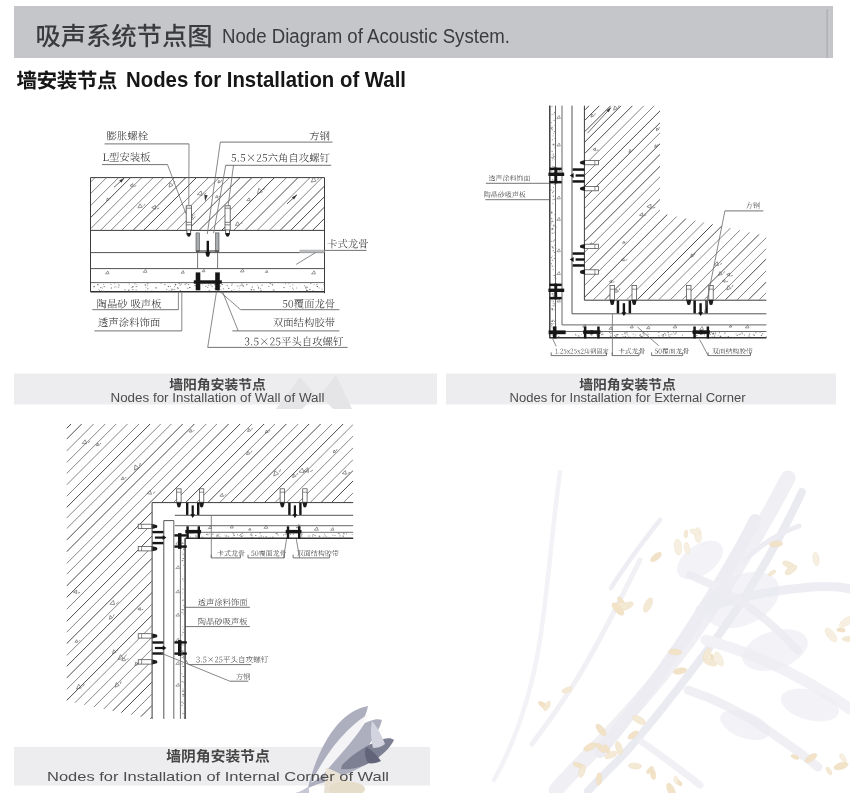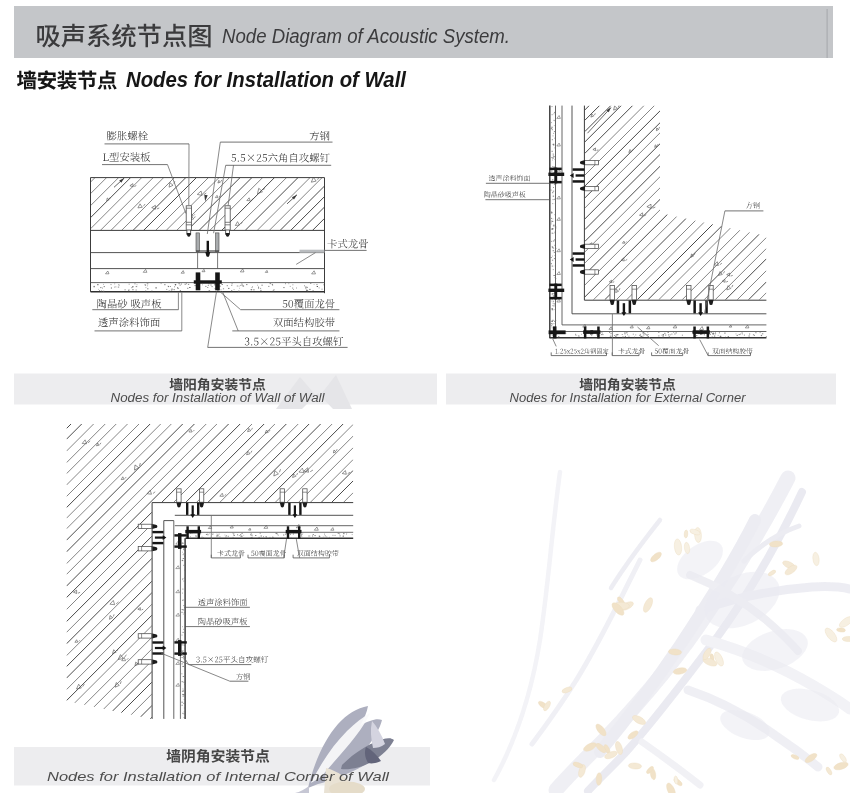--- a/index.html
+++ b/index.html
@@ -1,14 +1,14 @@
 <!DOCTYPE html>
 <html><head><meta charset="utf-8"><style>
 html,body{margin:0;padding:0;background:#fff;}
-#pg{position:relative;width:850px;height:793px;overflow:hidden;font-family:"Liberation Sans",sans-serif;font-style:italic;}
+#pg{position:relative;width:850px;height:793px;overflow:hidden;font-family:"Liberation Sans",sans-serif;}
 </style></head><body>
 <div id="pg">
 <svg width="850" height="793" viewBox="0 0 850 793">
 <rect x="0" y="0" width="850" height="793" fill="#ffffff"></rect>
       <rect x="14" y="6" width="819" height="52" fill="#c4c6c9"></rect>
       <rect x="826.5" y="9" width="1.2" height="49" fill="#aaacb0"></rect>
       <path d="M44.8 25.4V27.6H47.5C47.2 35.9 46.1 42.2 42.1 46C42.7 46.3 43.7 47 44.1 47.4C46.5 44.8 47.9 41.4 48.7 37.2C49.6 39.1 50.7 40.8 51.9 42.3C50.6 43.7 49.1 44.8 47.4 45.6C47.9 45.9 48.7 46.8 49.1 47.4C50.7 46.5 52.2 45.4 53.5 44C55 45.4 56.6 46.5 58.5 47.2C58.8 46.7 59.6 45.8 60.1 45.3C58.2 44.6 56.5 43.5 55 42.2C56.9 39.7 58.3 36.5 59.1 32.7L57.6 32.1L57.2 32.2H54.8C55.4 30.1 56 27.6 56.5 25.4ZM49.7 27.6H53.7C53.2 30 52.5 32.5 51.9 34.3H56.3C55.7 36.7 54.7 38.8 53.4 40.6C51.6 38.4 50.2 35.8 49.3 33C49.5 31.3 49.6 29.5 49.7 27.6ZM37.3 26.1V43H39.4V40.6H44V26.1ZM39.4 28.4H41.9V38.4H39.4Z M72.2 23.8V25.9H62.5V27.9H72.2V30H64V32H83.3V30H74.6V27.9H84.4V25.9H74.6V23.8ZM64.5 33.8V37C64.5 39.6 64.2 43.2 61.4 45.8C61.9 46.1 62.9 47 63.3 47.5C65.1 45.7 66.1 43.4 66.5 41.2H80.4V42.5H82.8V33.8ZM80.4 39.1H74.6V35.7H80.4ZM66.8 39.1C66.9 38.4 66.9 37.7 66.9 37.1V35.7H72.2V39.1Z M92.9 39.6C91.6 41.4 89.5 43.2 87.5 44.3C88.1 44.7 89.1 45.5 89.6 45.9C91.5 44.6 93.8 42.5 95.3 40.5ZM102 40.7C104.1 42.3 106.6 44.5 107.8 45.9L109.9 44.5C108.6 43.1 106 40.9 103.9 39.5ZM102.6 34C103.2 34.5 103.8 35.2 104.4 35.8L94.8 36.4C98.4 34.7 102 32.5 105.4 29.9L103.7 28.3C102.5 29.3 101.2 30.3 99.8 31.2L94.1 31.5C95.8 30.3 97.5 28.8 99 27.3C102.3 27 105.4 26.5 107.9 25.9L106.2 23.9C102.1 24.9 94.8 25.6 88.6 25.9C88.9 26.4 89.2 27.4 89.2 28C91.3 27.9 93.5 27.8 95.7 27.6C94.1 29.1 92.5 30.3 91.9 30.8C91.2 31.3 90.6 31.7 90 31.7C90.3 32.3 90.6 33.4 90.7 33.8C91.3 33.6 92.1 33.5 96.7 33.2C94.8 34.4 93.1 35.3 92.3 35.7C90.7 36.4 89.6 36.9 88.7 37C89 37.7 89.3 38.7 89.4 39.2C90.2 38.9 91.3 38.7 97.7 38.2V44.4C97.7 44.7 97.6 44.8 97.2 44.8C96.8 44.8 95.3 44.8 93.9 44.8C94.2 45.4 94.7 46.4 94.8 47.1C96.7 47.1 98 47.1 98.9 46.7C99.9 46.4 100.1 45.7 100.1 44.5V38.1L106 37.6C106.7 38.4 107.3 39.2 107.7 39.9L109.6 38.7C108.5 37.2 106.4 34.8 104.5 33.1Z M128.9 36.4V44C128.9 46.2 129.3 46.9 131.3 46.9C131.7 46.9 133 46.9 133.4 46.9C135.1 46.9 135.6 45.8 135.8 42.1C135.2 42 134.2 41.6 133.8 41.2C133.7 44.3 133.6 44.8 133.1 44.8C132.9 44.8 132 44.8 131.8 44.8C131.3 44.8 131.2 44.7 131.2 44V36.4ZM124.1 36.4C123.9 41.1 123.5 43.8 119.4 45.4C120 45.8 120.6 46.7 120.9 47.4C125.5 45.4 126.3 41.9 126.5 36.4ZM112.4 43.7 112.9 46.1C115.3 45.2 118.3 44.2 121.2 43.1L120.7 41.1C117.6 42.1 114.5 43.1 112.4 43.7ZM126.3 24.3C126.7 25.3 127.2 26.5 127.5 27.4H121.6V29.5H125.9C124.8 31 123.3 33 122.7 33.5C122.2 34 121.5 34.2 121 34.3C121.3 34.8 121.7 36 121.8 36.6C122.5 36.3 123.7 36.1 132.6 35.3C133 35.9 133.4 36.6 133.6 37.1L135.6 36C134.9 34.5 133.2 32.1 131.9 30.3L130 31.3C130.5 31.9 131 32.7 131.5 33.4L125.4 33.9C126.5 32.6 127.7 30.9 128.7 29.5H135.5V27.4H128.3L129.9 26.9C129.7 26.1 129.1 24.7 128.5 23.8ZM112.9 34.6C113.3 34.4 113.9 34.3 116.5 33.9C115.5 35.3 114.7 36.4 114.3 36.8C113.5 37.8 112.9 38.3 112.3 38.5C112.6 39.1 113 40.2 113.1 40.7C113.7 40.4 114.6 40.1 120.8 38.7C120.7 38.2 120.7 37.2 120.8 36.6L116.6 37.4C118.3 35.3 120.1 32.8 121.5 30.3L119.4 29C118.9 29.9 118.4 30.9 117.9 31.7L115.3 32C116.8 29.9 118.3 27.3 119.4 24.8L116.9 23.7C115.9 26.7 114.2 29.8 113.6 30.7C113 31.5 112.6 32.1 112.1 32.2C112.4 32.9 112.8 34.1 112.9 34.6Z M139.2 32.8V35.1H145.5V47.3H148V35.1H156V41.1C156 41.4 155.8 41.5 155.3 41.5C154.8 41.6 153 41.6 151.4 41.5C151.7 42.2 152 43.3 152.1 44C154.5 44 156.1 44 157.1 43.6C158.2 43.2 158.4 42.5 158.4 41.1V32.8ZM152.5 23.8V26.6H146.2V23.8H143.8V26.6H138V28.8H143.8V31.5H146.2V28.8H152.5V31.5H155.1V28.8H160.7V26.6H155.1V23.8Z M168.3 33.7H180.9V37.6H168.3ZM170.4 42C170.7 43.7 170.9 45.8 170.9 47.1L173.3 46.8C173.3 45.6 173 43.4 172.7 41.8ZM175.6 42C176.3 43.6 177.1 45.8 177.4 47L179.7 46.4C179.4 45.1 178.5 43 177.8 41.5ZM180.7 41.8C182 43.5 183.4 45.7 184 47.1L186.2 46.2C185.6 44.8 184.2 42.6 182.9 41ZM166.3 41.2C165.5 43 164.2 45.1 162.9 46.2L165.1 47.3C166.5 45.9 167.7 43.8 168.5 41.8ZM166 31.4V39.9H183.3V31.4H175.7V28.6H185.1V26.3H175.7V23.8H173.3V31.4Z M196.6 38.3C198.7 38.7 201.3 39.6 202.7 40.3L203.7 38.8C202.3 38.1 199.6 37.3 197.6 36.9ZM194.2 41.5C197.7 41.9 202 42.9 204.5 43.8L205.5 42.1C203 41.2 198.7 40.3 195.3 39.9ZM189.3 24.9V47.4H191.6V46.3H208.2V47.4H210.6V24.9ZM191.6 44.2V27.1H208.2V44.2ZM197.7 27.3C196.4 29.3 194.3 31.2 192.2 32.4C192.6 32.8 193.4 33.5 193.8 33.9C194.4 33.4 195.1 32.9 195.8 32.4C196.4 33.1 197.2 33.7 198.1 34.3C196.1 35.2 193.9 35.8 191.7 36.2C192.1 36.7 192.6 37.6 192.8 38.2C195.2 37.6 197.8 36.7 200.1 35.5C202.2 36.5 204.5 37.4 206.8 37.9C207.1 37.3 207.7 36.5 208.1 36.1C206 35.7 204 35.1 202.1 34.3C203.9 33.1 205.5 31.7 206.5 30L205.2 29.2L204.8 29.3H198.7C199.1 28.9 199.4 28.4 199.7 28ZM197.1 31.1 203.1 31.1C202.3 31.9 201.2 32.7 200.1 33.3C198.9 32.7 197.9 31.9 197.1 31.1Z" fill="#3b3b3d"></path>
       <text x="222" y="42.8" font-family="Liberation Sans" font-size="20" fill="#3b3b3d" textLength="288" lengthAdjust="spacingAndGlyphs">Node Diagram of Acoustic System.</text>
       <path d="M28.7 84H30.7V85.2H28.7ZM27 82.9V86.3H32.4V82.9ZM33.1 73.9C32.7 74.7 32 75.9 31.4 76.6L32.9 77.3H30.9V73.9H35.4V71.8H30.9V70.4H28.6V71.8H24V73.9H28.6V77.3H26.9L28.2 76.5C27.8 75.7 26.9 74.6 26.2 73.9L24.5 74.9C25.2 75.6 25.9 76.5 26.3 77.3H23.2V79.4H36.4V77.3H33.2C33.8 76.6 34.5 75.7 35.1 74.8ZM24 80.3V89.6H26.2V88.8H33.2V89.6H35.5V80.3ZM26.2 87V82.2H33.2V87ZM17 83.9 17.9 86.3C19.6 85.5 21.7 84.5 23.7 83.5L23.1 81.4L21.4 82.2V77.4H23.1V75.1H21.4V70.7H19.2V75.1H17.2V77.4H19.2V83.1C18.3 83.4 17.6 83.7 17 83.9Z M44.6 70.9C44.8 71.4 45.1 72 45.3 72.6H38.2V77.2H40.7V74.9H52.9V77.2H55.6V72.6H48.3C48 71.9 47.5 71 47.2 70.3ZM49.4 80.7C48.9 81.8 48.2 82.8 47.4 83.7C46.2 83.2 45.1 82.8 44 82.4C44.4 81.9 44.7 81.3 45.1 80.7ZM40.1 83.5C41.6 84 43.3 84.6 45 85.3C43.1 86.3 40.7 87 37.9 87.3C38.3 87.9 39.1 89 39.3 89.6C42.7 89 45.5 88 47.7 86.5C50.2 87.6 52.4 88.7 53.9 89.7L55.8 87.6C54.4 86.7 52.2 85.6 49.8 84.6C50.8 83.5 51.7 82.2 52.3 80.7H56V78.3H46.4C46.8 77.5 47.2 76.7 47.5 75.9L44.8 75.3C44.4 76.3 43.9 77.3 43.4 78.3H37.8V80.7H42.1C41.4 81.7 40.8 82.6 40.2 83.4Z M57.7 72.7C58.6 73.3 59.7 74.3 60.2 74.9L61.7 73.4C61.1 72.8 60 71.9 59.1 71.3ZM65.3 80.2 65.7 81.2H57.6V83.1H63.8C62 84.1 59.6 84.9 57.2 85.3C57.7 85.7 58.3 86.5 58.6 87.1C59.6 86.8 60.7 86.5 61.7 86.2V86.5C61.7 87.4 61 87.8 60.5 87.9C60.8 88.3 61.1 89.3 61.2 89.8C61.7 89.5 62.6 89.3 68.4 88.1C68.3 87.6 68.4 86.7 68.5 86.1L64.1 87V85.1C65.1 84.5 66 83.9 66.8 83.1C68.4 86.5 71 88.6 75.3 89.5C75.6 88.9 76.2 88 76.6 87.5C74.9 87.2 73.5 86.8 72.3 86.1C73.3 85.6 74.5 84.9 75.5 84.2L74 83.1H76.3V81.2H68.4C68.2 80.6 68 80.1 67.7 79.6ZM70.6 84.9C70 84.4 69.6 83.8 69.1 83.1H73.5C72.8 83.7 71.6 84.4 70.6 84.9ZM69.2 70.4V72.8H64.8V74.9H69.2V77.3H65.3V79.4H75.7V77.3H71.6V74.9H76.1V72.8H71.6V70.4ZM57.3 77.4 58.1 79.4C59.2 78.9 60.5 78.4 61.8 77.8V80.3H64.1V70.4H61.8V75.6C60.1 76.3 58.5 77 57.3 77.4Z M78.7 77.7V80.1H83.6V89.6H86.2V80.1H92.1V84.2C92.1 84.5 92 84.5 91.6 84.6C91.2 84.6 89.7 84.6 88.5 84.5C88.9 85.2 89.2 86.3 89.2 87.1C91.2 87.1 92.5 87.1 93.4 86.7C94.4 86.3 94.7 85.6 94.7 84.3V77.7ZM89.4 70.4V72.4H84.8V70.4H82.2V72.4H77.8V74.8H82.2V76.7H84.8V74.8H89.4V76.7H92V74.8H96.3V72.4H92V70.4Z M102.4 78.7H111.8V81.3H102.4ZM103.4 85.2C103.7 86.6 103.9 88.4 103.9 89.5L106.4 89.2C106.3 88.1 106.1 86.3 105.8 85ZM107.7 85.2C108.3 86.5 108.9 88.3 109.1 89.4L111.5 88.8C111.2 87.7 110.5 86 109.9 84.7ZM111.8 85.1C112.8 86.4 113.9 88.3 114.4 89.5L116.7 88.6C116.2 87.4 115 85.6 114 84.3ZM100.1 84.4C99.5 85.9 98.5 87.6 97.5 88.5L99.8 89.6C100.8 88.5 101.8 86.7 102.4 85ZM100 76.4V83.6H114.3V76.4H108.3V74.5H115.7V72.2H108.3V70.4H105.8V76.4Z" fill="#161616"></path>
       <text x="126" y="87.3" font-family="Liberation Sans" font-size="21.5" font-weight="bold" fill="#161616" textLength="280" lengthAdjust="spacingAndGlyphs">Nodes for Installation of Wall</text>

